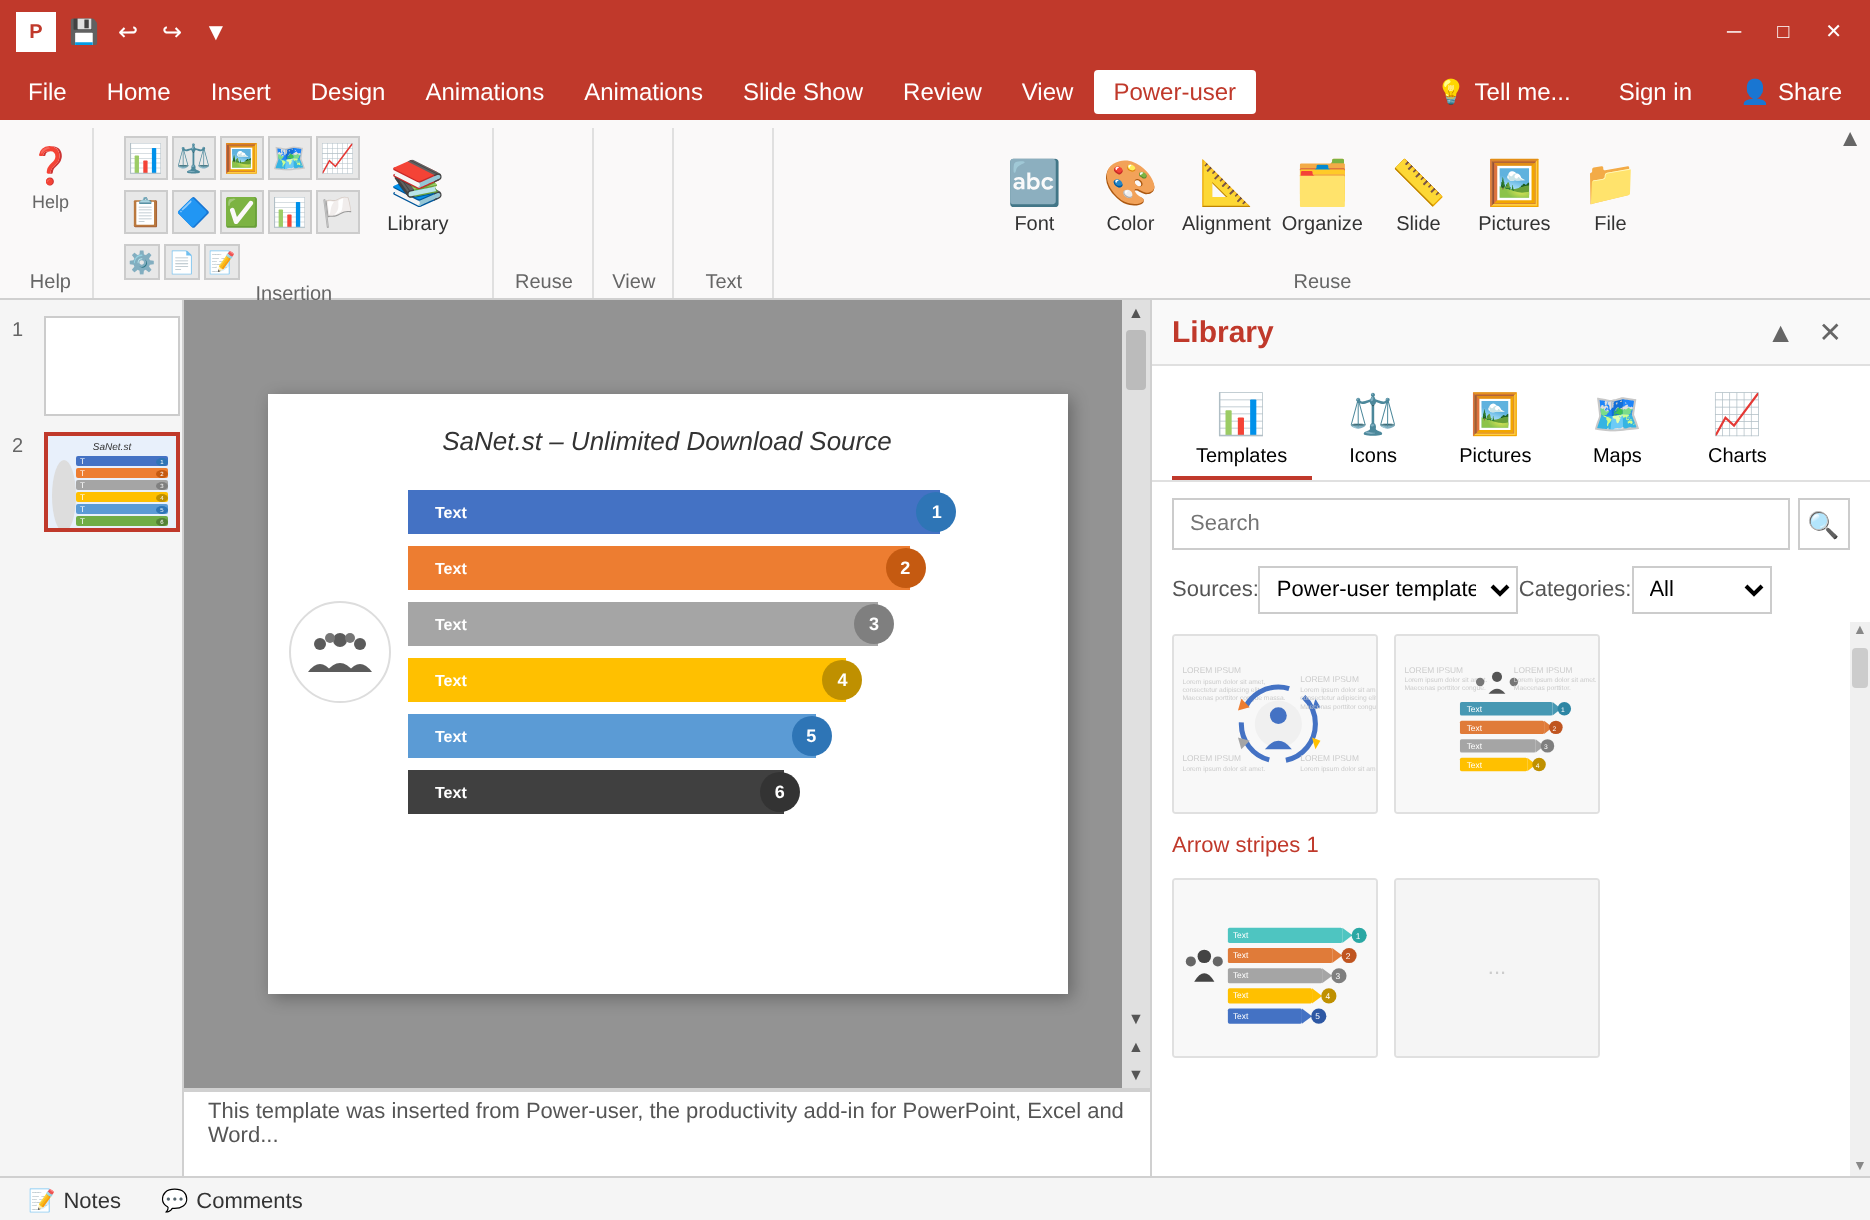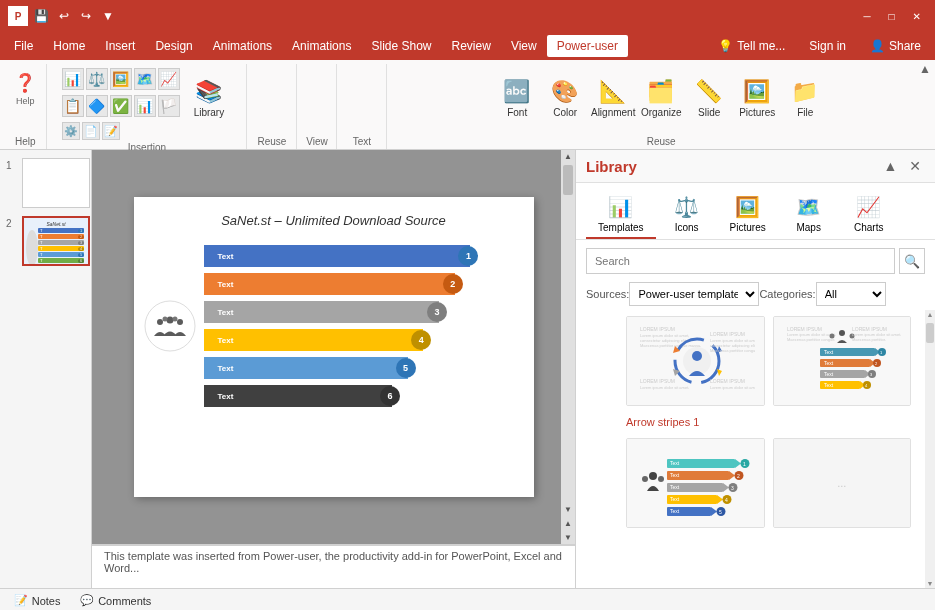--- a/index.html
+++ b/index.html
@@ -305,23 +305,22 @@
     }
 
     .library-content {
       flex: 1;
       overflow-y: auto;
       padding: 6px 10px;
       position: relative;
     }
     .lib-template-grid {
       display: grid;
-      grid-template-columns: 1fr 1fr;
+      grid-template-columns: 1fr 1fr 1fr;
       gap: 8px;
-      margin-left: 40px;
     }
     .lib-template-item {
       border: 1px solid #e0e0e0;
       cursor: pointer;
       border-radius: 2px;
       overflow: hidden;
       background: white;
     }
     .lib-template-thumb {
       height: 88px;

